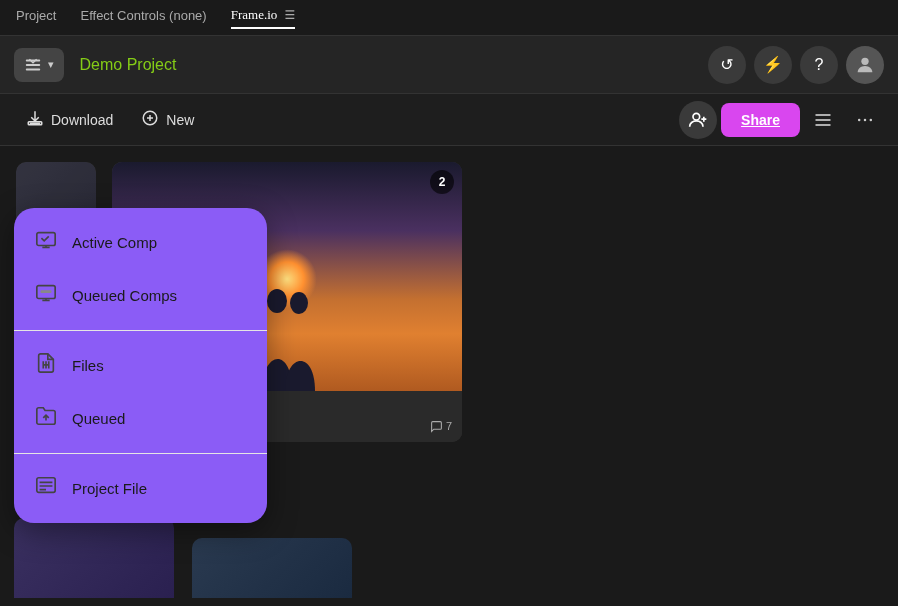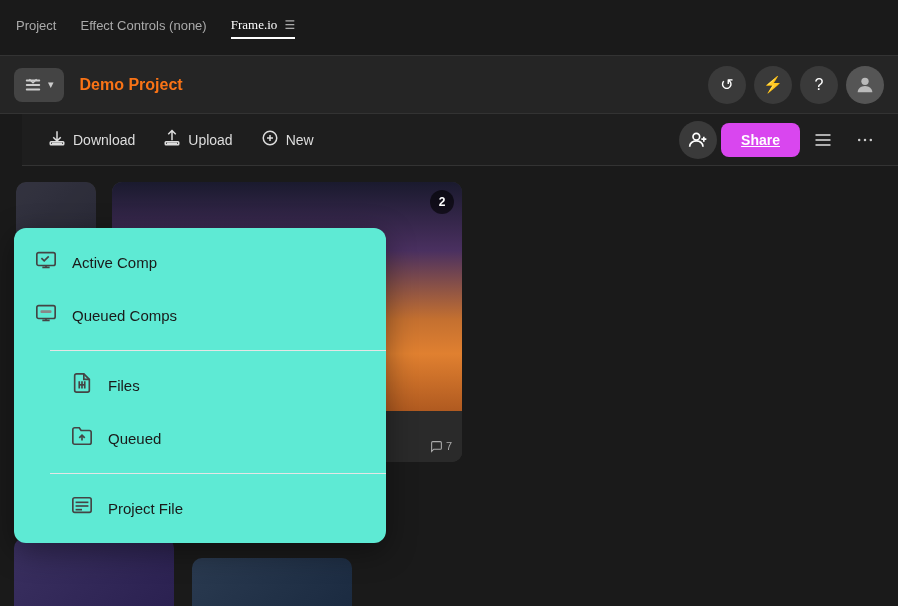--- a/index.html
+++ b/index.html
@@ -11,21 +11,21 @@
       color: #fff;
       overflow: hidden;
       position: relative;
     }
 
     
     .tab-bar {
       display: flex;
       align-items: center;
       background: #1a1a1a;
-      height: 56px;
+      height: 36px;
       padding: 0 16px;
       gap: 24px;
       border-bottom: 1px solid #333;
     }
     .tab-item {
       font-size: 13px;
       color: #aaa;
       cursor: pointer;
       padding-bottom: 4px;
     }
@@ -61,22 +61,22 @@
       border: none;
       color: #fff;
     }
     .project-btn .dropdown-icon {
       font-size: 11px;
       color: #ccc;
     }
     .project-title {
       flex: 1;
       font-size: 16px;
-      font-weight: 700;
-      color: #f97316;
+      font-weight: 400;
+      color: #84cc16;
       padding-left: 6px;
     }
     .header-right {
       display: flex;
       align-items: center;
       gap: 8px;
     }
     .icon-btn {
       width: 38px;
       height: 38px;
@@ -106,21 +106,20 @@
 
     
     .toolbar {
       display: flex;
       align-items: center;
       background: #1e1e1e;
       height: 52px;
       padding: 0 14px;
       gap: 4px;
       border-bottom: 1px solid #333;
-      margin-left: 22px;
     }
     .toolbar-btn {
       display: flex;
       align-items: center;
       gap: 7px;
       background: transparent;
       border: none;
       color: #ddd;
       font-size: 14px;
       cursor: pointer;
@@ -287,33 +286,32 @@
       align-items: center;
       gap: 3px;
       margin-left: auto;
     }
 
     
     .dropdown-menu {
       position: absolute;
       top: 62px;
       left: 14px;
-      width: 372px;
-      background: #5eead4;
-      border-radius: 12px;
+      width: 253px;
+      background: #8b5cf6;
+      border-radius: 20px;
       box-shadow: 0 8px 30px rgba(0,0,0,0.4);
       z-index: 100;
       overflow: hidden;
     }
     .dropdown-section {
       padding: 8px 0;
     }
     .dropdown-section + .dropdown-section {
       border-top: 1px solid #e5e5e5;
-      margin-left: 36px;
     }
     .dropdown-item {
       display: flex;
       align-items: center;
       gap: 14px;
       padding: 13px 20px;
       cursor: pointer;
       color: #1a1a1a;
       font-size: 15px;
       font-weight: 400;
@@ -364,30 +362,20 @@
 <div class="toolbar">
   <button class="toolbar-btn">
     <span class="btn-icon">
       <svg width="18" height="18" viewBox="0 0 24 24" fill="none" stroke="#ddd" stroke-width="2">
         <path d="M12 3v12M7 11l5 5 5-5"></path>
         <path d="M5 19h14"></path>
         <rect x="3" y="17" width="18" height="4" rx="1" fill="none" stroke="#ddd" stroke-width="2"></rect>
       </svg>
     </span>
     <span>Download</span>
-  </button>
-  <button class="toolbar-btn">
-    <span class="btn-icon">
-      <svg width="18" height="18" viewBox="0 0 24 24" fill="none" stroke="#ddd" stroke-width="2">
-        <path d="M12 15V3M7 7l5-5 5 5"></path>
-        <path d="M5 19h14"></path>
-        <rect x="3" y="17" width="18" height="4" rx="1" fill="none" stroke="#ddd" stroke-width="2"></rect>
-      </svg>
-    </span>
-    <span>Upload</span>
   </button>
   <button class="toolbar-btn">
     <span class="btn-icon">
       <svg width="18" height="18" viewBox="0 0 24 24" fill="none" stroke="#ddd" stroke-width="2">
         <circle cx="12" cy="12" r="9"></circle>
         <path d="M12 8v8M8 12h8"></path>
       </svg>
     </span>
     <span>New</span>
   </button>

